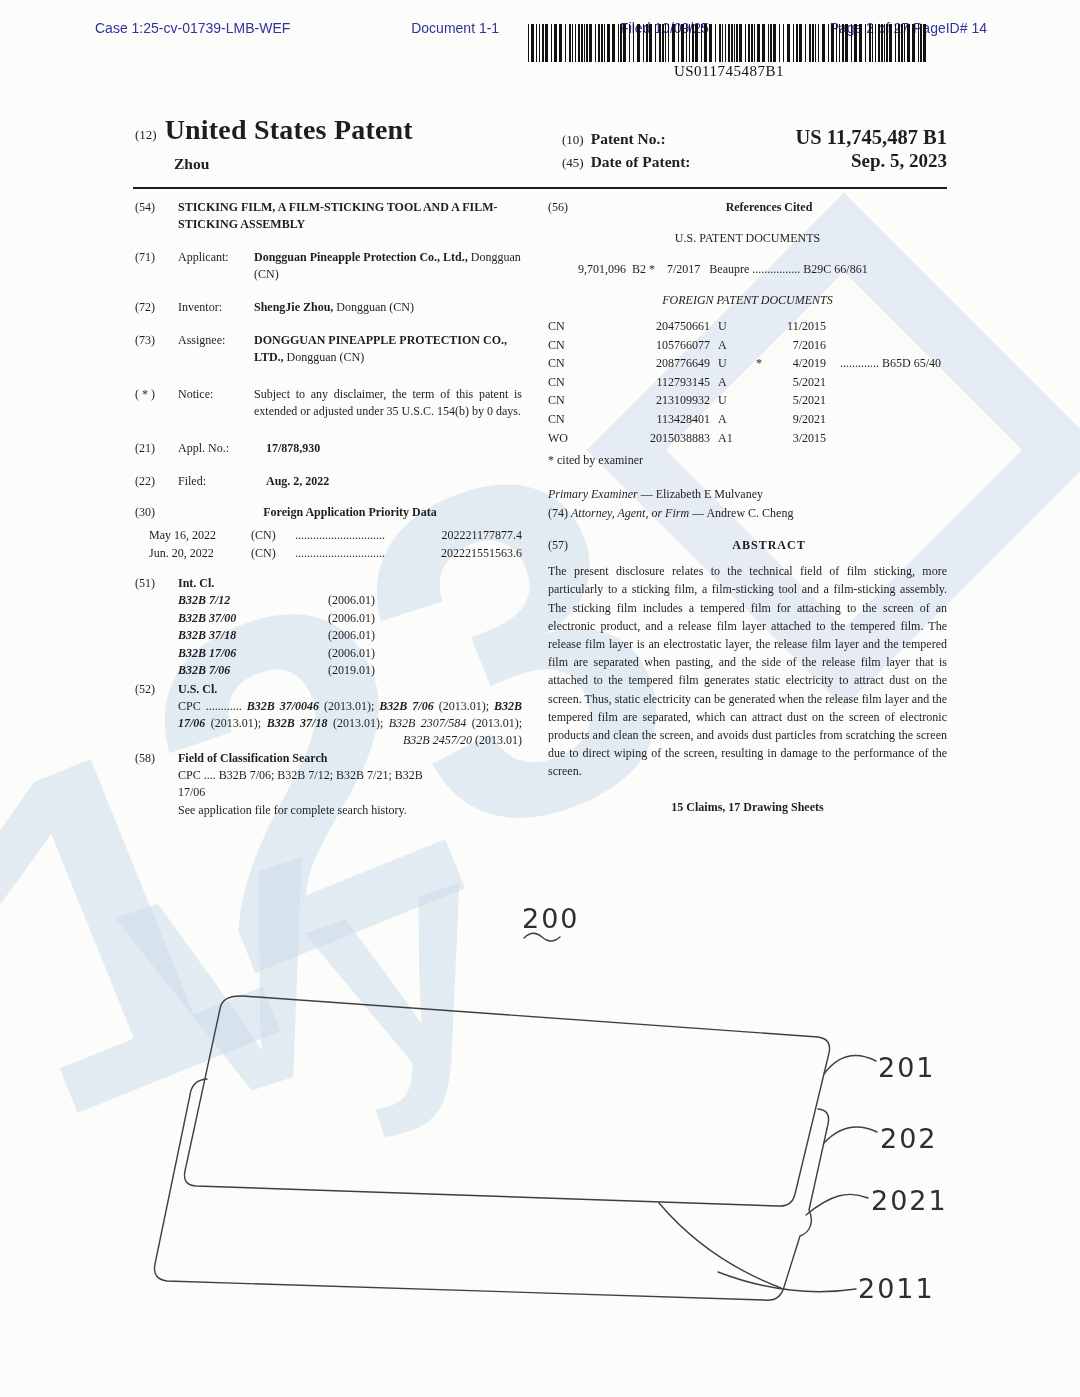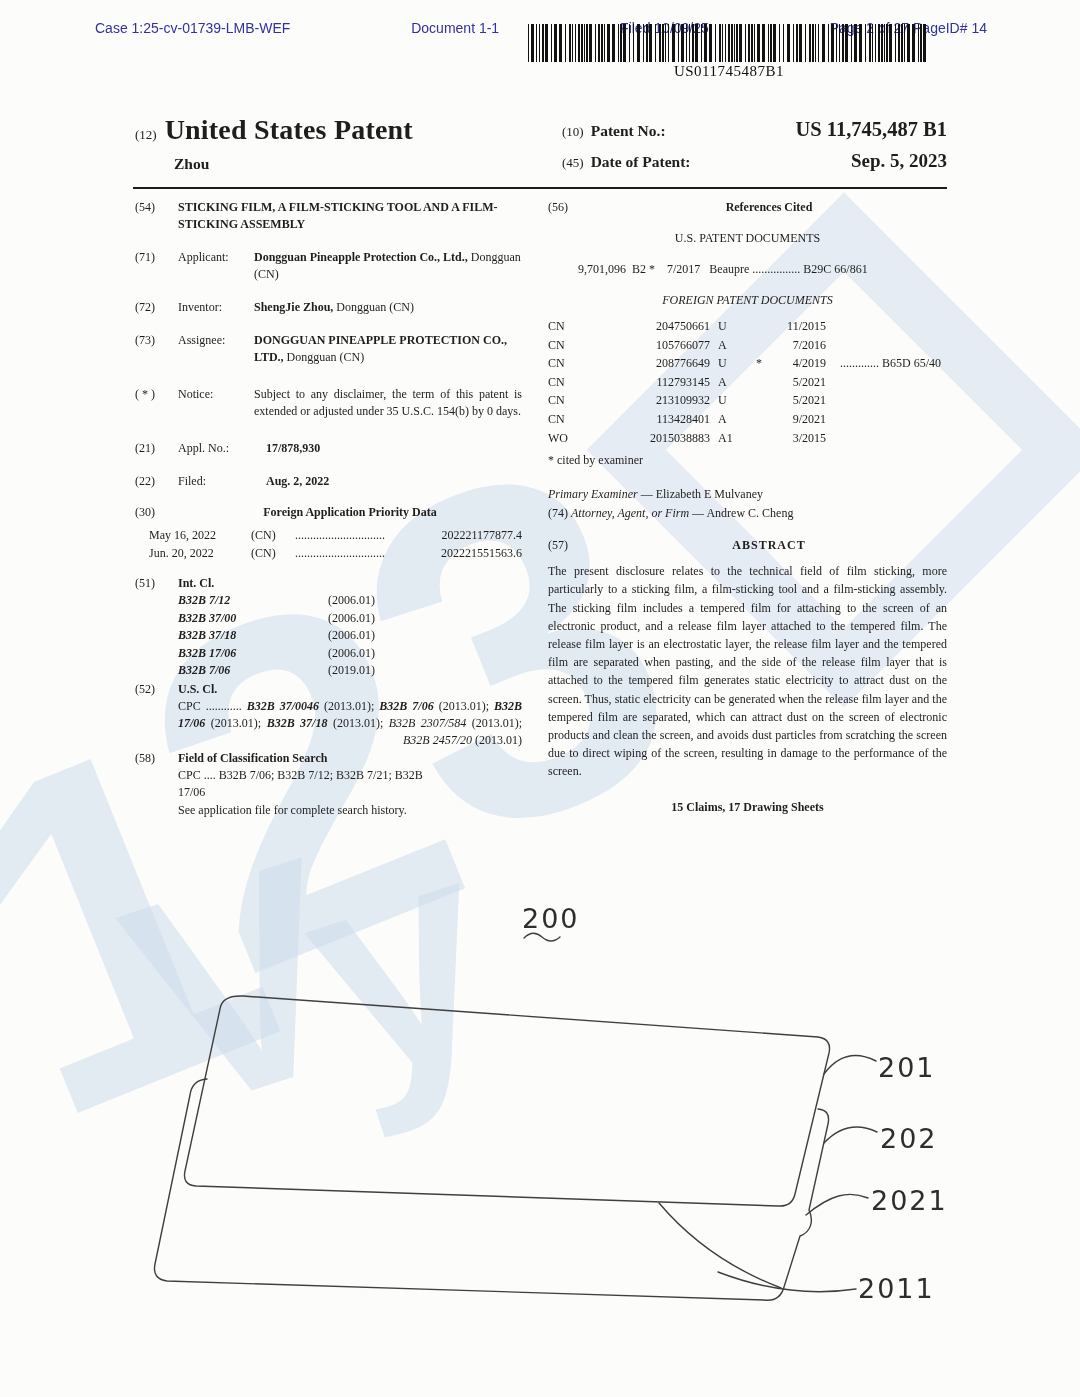--- a/index.html
+++ b/index.html
@@ -213,21 +213,21 @@
         </svg>
       <div class="barcode-text">US011745487B1</div>
     </div>
 
     <div class="mast-left">
       <span class="tag12">(12)</span>
       <span class="us-patent">United States Patent</span>
     </div>
     <div class="surname">Zhou</div>
 
-    <div class="mast-right" style="top:118px;">
+    <div class="mast-right" style="top:126px;">
       <div class="mr-row">
         <span class="smalltag">(10)</span>
         <span class="lab">Patent No.:</span>
         <span class="sp"></span>
         <span class="patno">US 11,745,487 B1</span>
       </div>
     </div>
     <div class="mast-right" style="top:150px;">
       <div class="mr-row">
         <span class="smalltag">(45)</span>

